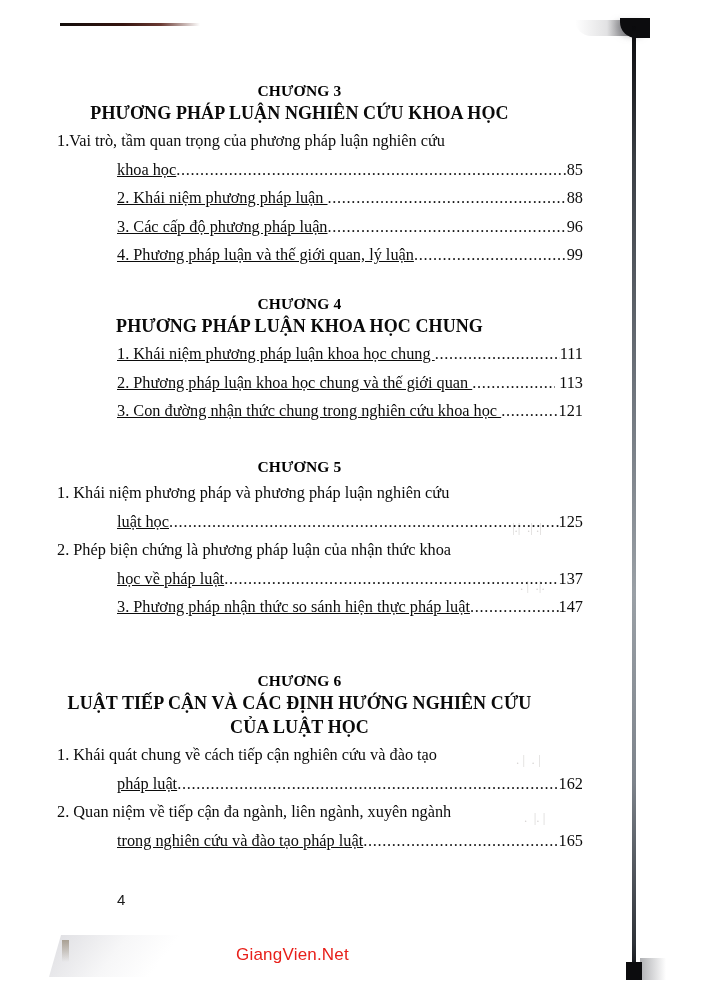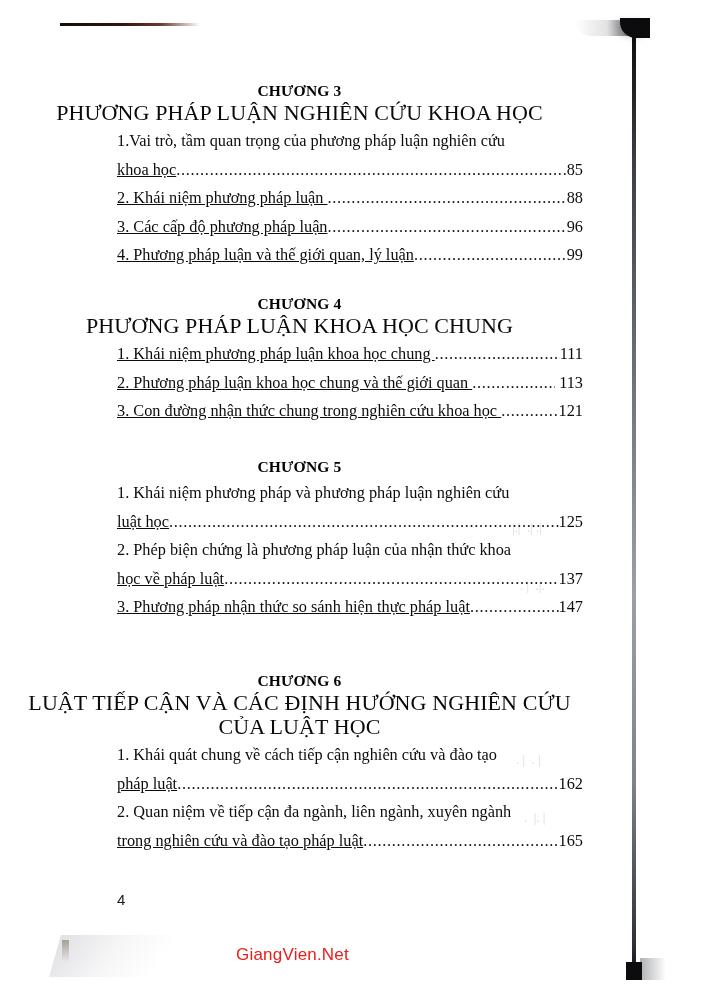--- a/index.html
+++ b/index.html
@@ -52,21 +52,21 @@
   
   #page{position:absolute;left:0;top:0;width:707px;height:1000px;}
 
   .chapter{position:absolute;left:0;width:599px;}
 
   .chap-num{
     text-align:center;font-weight:bold;font-size:15.5px;
     letter-spacing:.2px;color:#000;line-height:21px;
   }
   .chap-title{
-    text-align:center;font-weight:normal;font-size:22px;
+    text-align:center;font-weight:bold;font-size:18px;
     letter-spacing:.1px;color:#0a0a0a;line-height:24px;
   }
 
   .entries{margin-top:2px;}
   
   .row{
     display:flex;align-items:baseline;
     width:466px;margin-left:117px;
     font-size:16.3px;line-height:28.5px;color:#0c0c0c;
   }
@@ -75,21 +75,21 @@
     flex:1 1 auto;overflow:hidden;white-space:nowrap;
     font-size:16.3px;letter-spacing:.7px;color:#151515;
     margin:0 0 0 0;
   }
   .row .dots::before{
     content:"........................................................................................................................................";
   }
   .row .pg{white-space:pre;padding-left:0;}
   
   .line{
-    width:466px;margin-left:117px;
+    width:466px;margin-left:57px;
     font-size:16.3px;line-height:28.5px;color:#0c0c0c;white-space:pre;
   }
 
   #page-number{
     position:absolute;left:117px;top:891px;
     font-family:"Liberation Sans","DejaVu Sans",sans-serif;
     font-size:15px;color:#1a1a1a;
   }
   #watermark{
     position:absolute;left:0;top:945px;width:585px;

